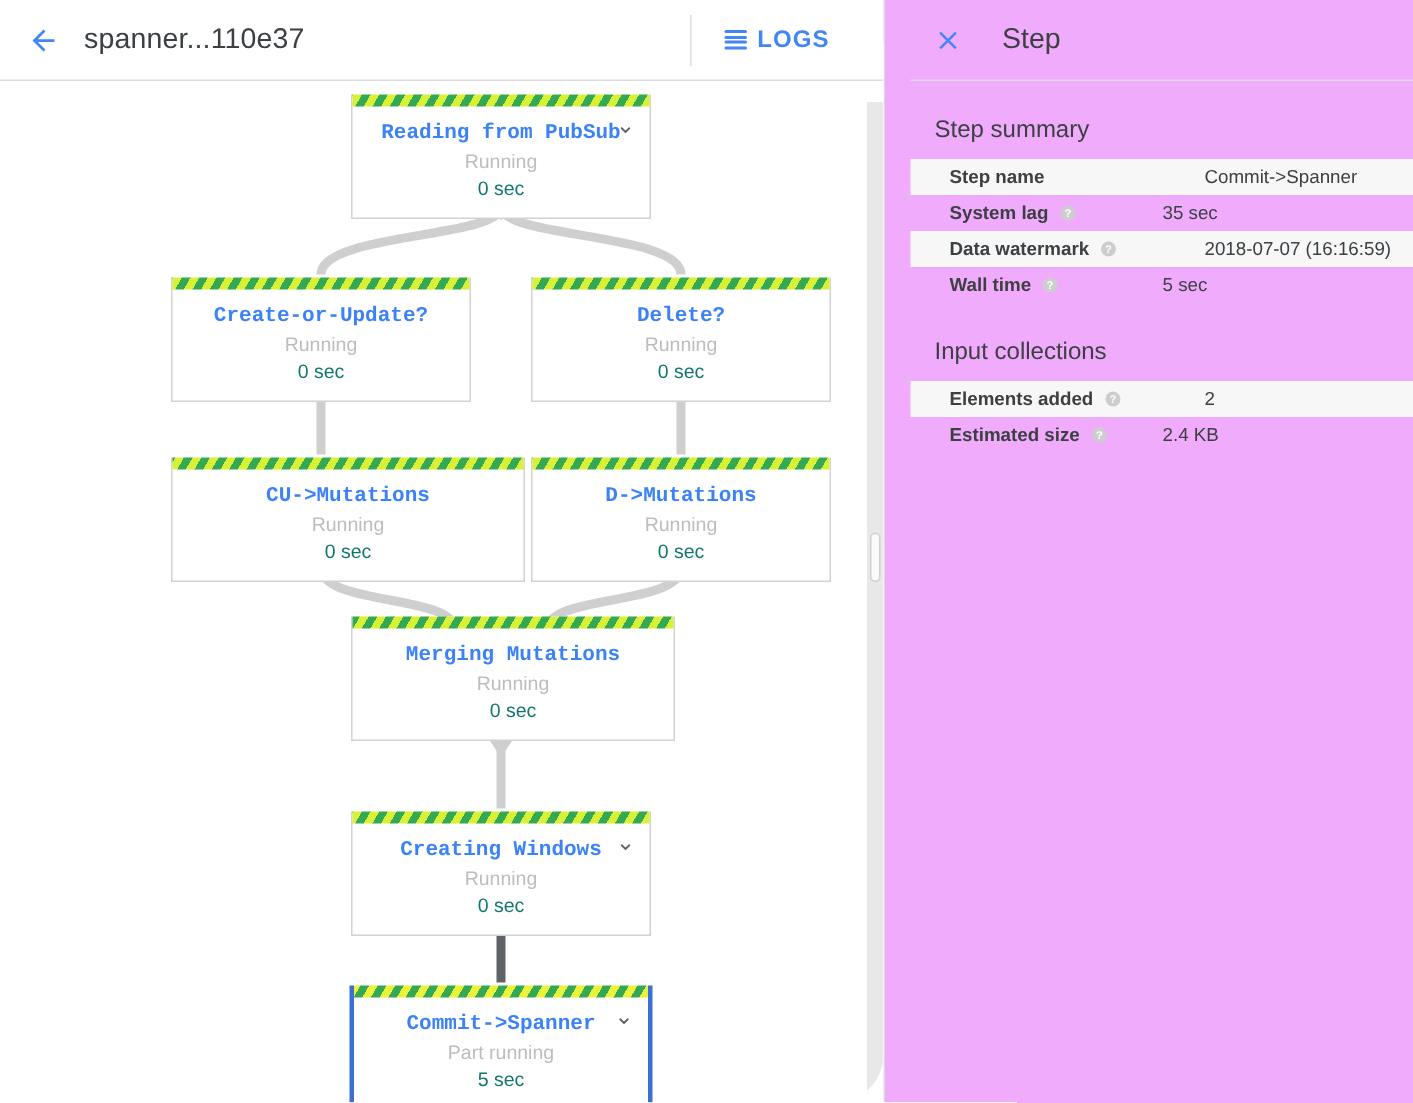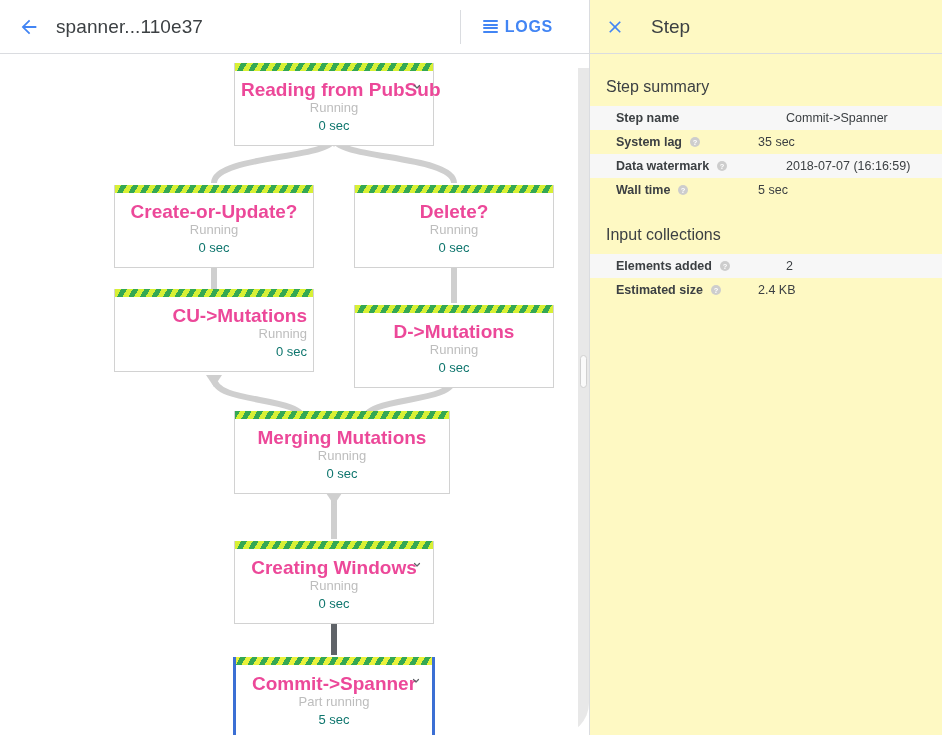--- a/index.html
+++ b/index.html
@@ -147,25 +147,26 @@
       -60deg,
       #eaf23c 0px, #eaf23c 5px,
       #34a853 5px, #34a853 10px
     );
   }
   .node-body {
     padding: 10px 6px 11px 6px;
     position: relative;
   }
   .node-title {
-    font-size: 19px;
+    font-size: 14px;
     font-weight: bold;
-    color: #ec4899;
+    color: #3b82f6;
     line-height: 17px;
     white-space: nowrap;
+    font-family: Liberation Mono, monospace;
   }
   .node-status {
     font-size: 13px;
     color: #bdbdbd;
     line-height: 17px;
     margin-top: 1px;
   }
   .node-time {
     font-size: 13px;
     color: #0f766e;
@@ -209,23 +210,24 @@
     height: 735px;
     background: #dadce0;
     flex: 0 0 1px;
   }
 
   
   #right-pane {
     width: 352px;
     flex: 1 1 auto;
     height: 735px;
-    background: #fef9c3;
+    background: #f0abfc;
     position: relative;
     overflow: hidden;
+    padding-left: 17px;
   }
   #right-header {
     height: 54px;
     border-bottom: 1px solid #dadce0;
     display: flex;
     align-items: center;
     box-sizing: border-box;
   }
   #close-button {
     width: 40px; height: 40px;
@@ -389,21 +391,21 @@
 
       <div class="node" style="left:354px; top:130px; width:200px;">
         <div class="node-stripe"></div>
         <div class="node-body">
           <div class="node-title">Delete?</div>
           <div class="node-status">Running</div>
           <div class="node-time">0 sec</div>
         </div>
       </div>
 
-      <div class="node" style="left:114px; top:234px; width:200px;text-align:right;">
+      <div class="node" style="left:114px; top:250px; width:236px;">
         <div class="node-stripe"></div>
         <div class="node-body">
           <div class="node-title">CU-&gt;Mutations</div>
           <div class="node-status">Running</div>
           <div class="node-time">0 sec</div>
         </div>
       </div>
 
       <div class="node" style="left:354px; top:250px; width:200px;">
         <div class="node-stripe"></div>

